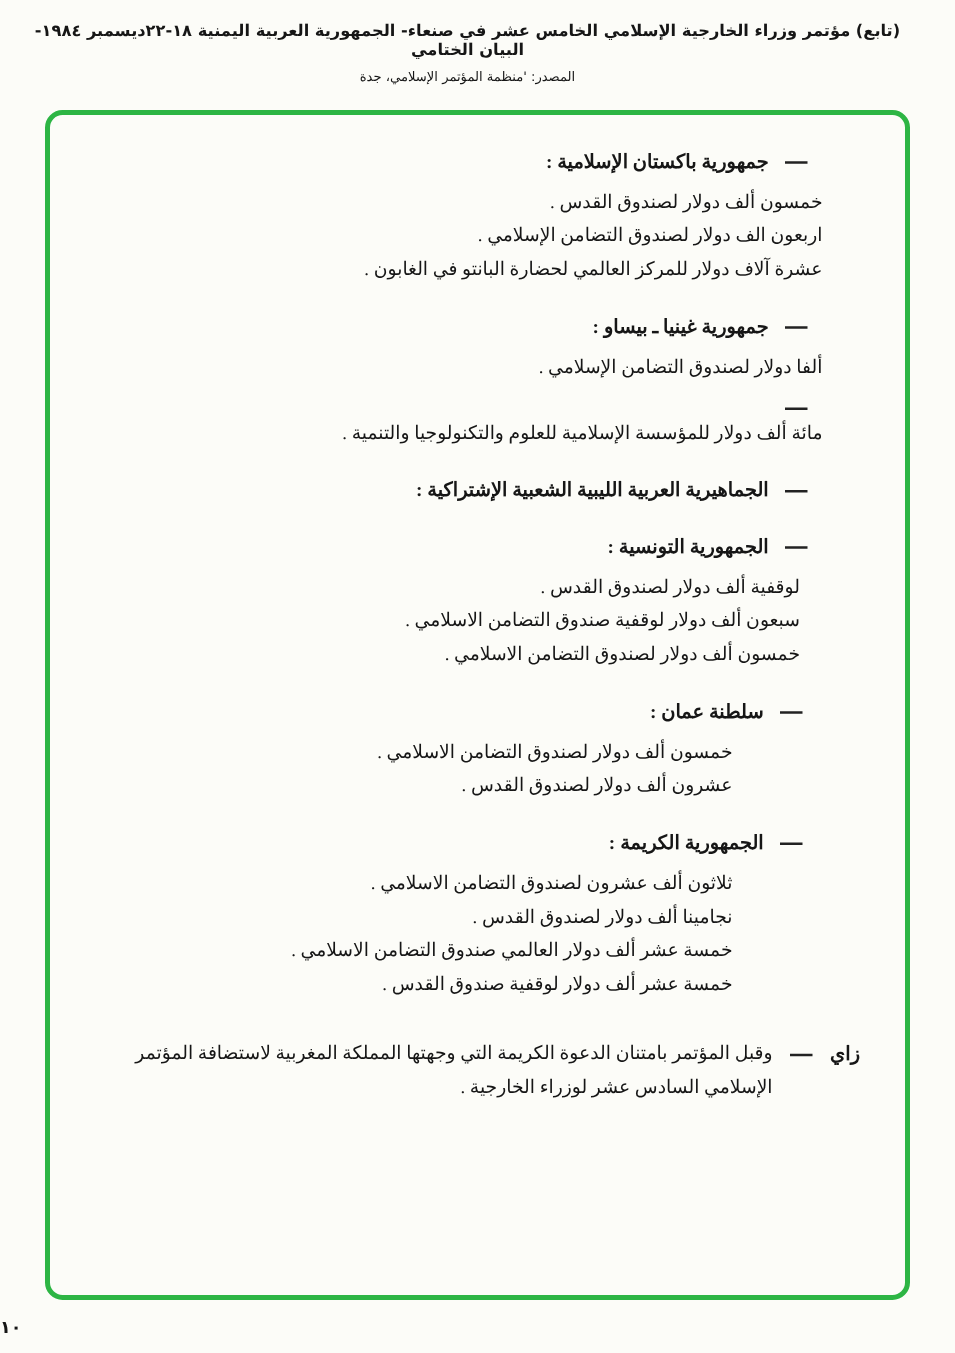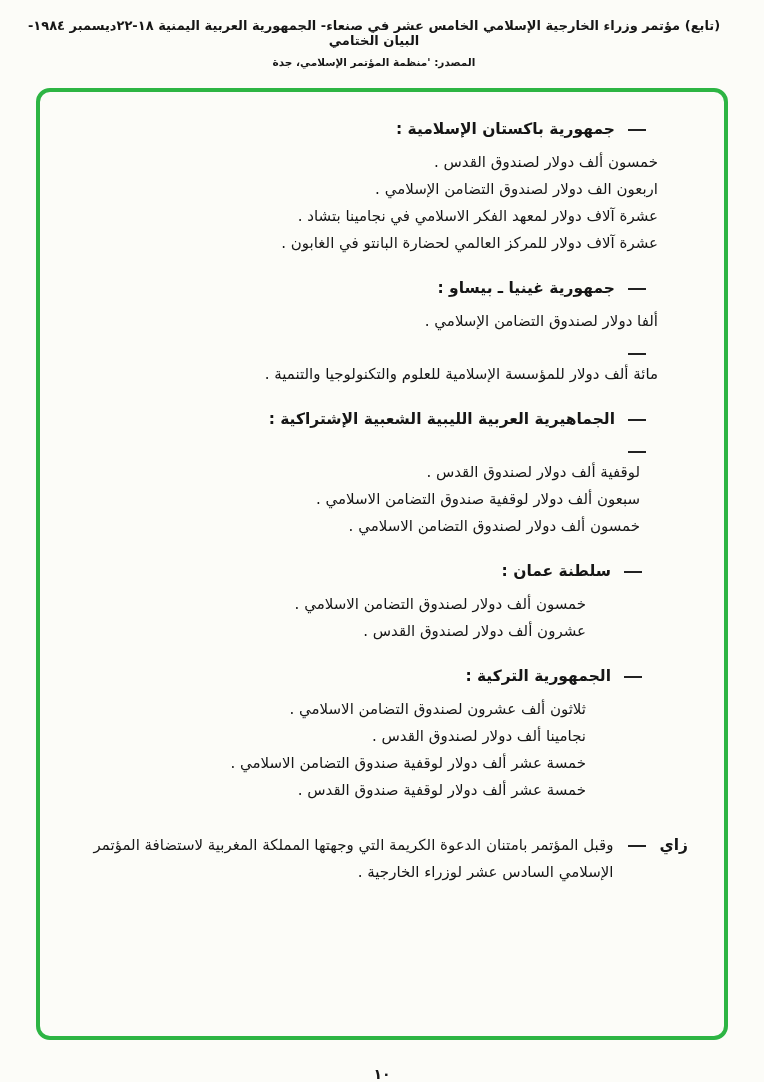--- a/index.html
+++ b/index.html
@@ -20,31 +20,32 @@
     text-align:center;
   }
   .doc-header .h1 {
     font-size:13px;
     font-weight:bold;
     letter-spacing:0;
   }
   .doc-header .h2 {
     margin-top:8px;
     font-size:10.5px;
-    font-weight:bold;
+    font-weight:normal;
   }
 
   
   .green-box {
     position:absolute;
     top:88px; right:36px; left:36px; bottom:42px;
     border:4px solid #2db544;
     border-radius:14px;
     padding:24px 36px 14px 28px;
     background:transparent;
+    font-family:Liberation Serif, serif;
   }
 
   
   .entries { padding-right:30px; }
   .entry { margin-bottom:18px; }
   .t-row {
     display:flex;
     align-items:center;
     gap:13px;
     padding-right:12px;
@@ -89,22 +90,22 @@
   .closing-text {
     font-size:15px;
     line-height:27px;
     text-align:right;
     flex:1 1 auto;
   }
 
   
   .page-num {
     position:absolute;
-    bottom:0; right:0; left:0;
-    text-align:center;
+    bottom:12px; right:0; left:0;
+    text-align:left;
     font-size:14px;
     font-weight:bold;
   }
 </style>
 </head>
 <body>
 
 <div class="page">
 
   <header class="doc-header">
@@ -116,21 +117,20 @@
     <div class="entries">
 
       <section class="entry">
         <div class="t-row">
           <span class="dash"></span>
           <span class="t">جمهورية باكستان الإسلامية :</span>
         </div>
         <div class="items">
           <div class="item">خمسون ألف دولار لصندوق القدس .</div>
           <div class="item">اربعون الف دولار لصندوق التضامن الإسلامي .</div>
-          <div class="item">عشرة آلاف دولار لمعهد الفكر الاسلامي في نجامينا بتشاد .</div>
           <div class="item">عشرة آلاف دولار للمركز العالمي لحضارة البانتو في الغابون .</div>
         </div>
       </section>
 
       <section class="entry">
         <div class="t-row">
           <span class="dash"></span>
           <span class="t">جمهورية غينيا ـ بيساو :</span>
         </div>
         <div class="items">
@@ -150,20 +150,21 @@
       <section class="entry">
         <div class="t-row">
           <span class="dash"></span>
           <span class="t">الجماهيرية العربية الليبية الشعبية الإشتراكية :</span>
         </div>
       </section>
 
       <section class="entry indent-a">
         <div class="t-row">
           <span class="dash"></span>
+          <span class="t">الجمهورية التونسية :</span>
         </div>
         <div class="items">
           <div class="item">لوقفية ألف دولار لصندوق القدس .</div>
           <div class="item">سبعون ألف دولار لوقفية صندوق التضامن الاسلامي .</div>
           <div class="item">خمسون ألف دولار لصندوق التضامن الاسلامي .</div>
         </div>
       </section>
 
       <section class="entry indent-b gap-lg">
         <div class="t-row">
@@ -172,26 +173,26 @@
         </div>
         <div class="items">
           <div class="item">خمسون ألف دولار لصندوق التضامن الاسلامي .</div>
           <div class="item">عشرون ألف دولار لصندوق القدس .</div>
         </div>
       </section>
 
       <section class="entry indent-b gap-lg">
         <div class="t-row">
           <span class="dash"></span>
-          <span class="t">الجمهورية التركية :</span>
+          <span class="t">الجمهورية الكريمة :</span>
         </div>
         <div class="items">
           <div class="item">ثلاثون ألف عشرون لصندوق التضامن الاسلامي .</div>
           <div class="item">نجامينا ألف دولار لصندوق القدس .</div>
-          <div class="item">خمسة عشر ألف دولار لوقفية صندوق التضامن الاسلامي .</div>
+          <div class="item">خمسة عشر ألف دولار العالمي صندوق التضامن الاسلامي .</div>
           <div class="item">خمسة عشر ألف دولار لوقفية صندوق القدس .</div>
         </div>
       </section>
 
     </div>
 
     <div class="closing">
       <span class="closing-label">زاي</span>
       <span class="dash"></span>
       <p class="closing-text">وقبل المؤتمر بامتنان الدعوة الكريمة التي وجهتها المملكة المغربية لاستضافة المؤتمر الإسلامي السادس عشر لوزراء الخارجية .</p>

